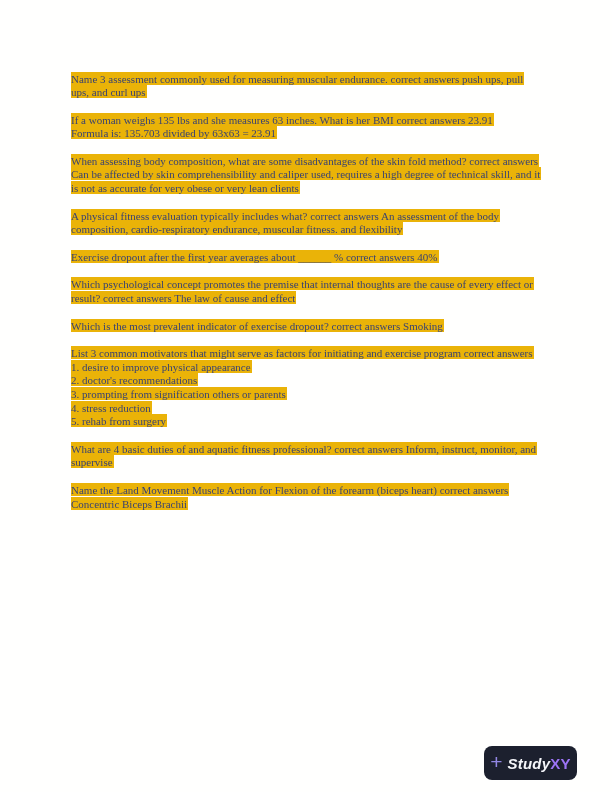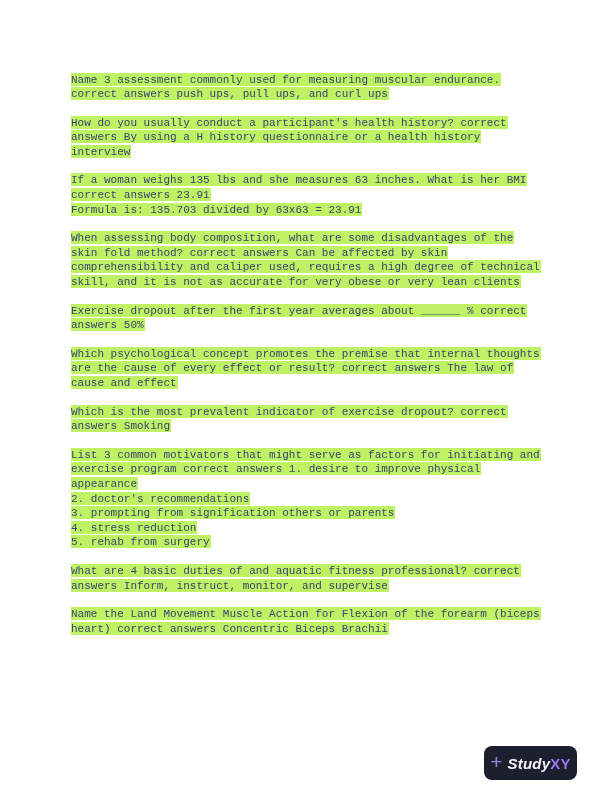--- a/index.html
+++ b/index.html
@@ -23,25 +23,24 @@
     width: 471px;
     color: #3a4371;
     font-size: 11px;
     line-height: 13.6px;
   }
   .content p {
     margin: 0 0 14px 0;
     white-space: pre-line;
   }
   .content p .band {
-    background: #bef264;
+    background: #eab308;
     -webkit-box-decoration-break: clone;
     box-decoration-break: clone;
     padding: 0.5px 1px 0.5px 0;
-    font-family: Liberation Mono, monospace;
   }
   .badge {
     position: absolute;
     left: 484px;
     top: 746px;
     width: 93px;
     height: 34px;
     background: #1c202e;
     border-radius: 8px;
     display: flex;
@@ -71,25 +70,25 @@
     letter-spacing: 0.2px;
   }
 </style>
 </head>
 <body>
 
 <div class="page">
 
   <div class="content" id="qa-content">
       <p><span class="band">Name 3 assessment commonly used for measuring muscular endurance. correct answers push ups, pull ups, and curl ups</span></p>
-      <p><span class="band">How do you usually conduct a participant's health history? correct answers By using a H history questionnaire or a health history interview</span></p>
       <p><span class="band">If a woman weighs 135 lbs and she measures 63 inches. What is her BMI correct answers 23.91
 Formula is: 135.703 divided by 63x63 = 23.91</span></p>
       <p><span class="band">When assessing body composition, what are some disadvantages of the skin fold method? correct answers Can be affected by skin comprehensibility and caliper used, requires a high degree of technical skill, and it is not as accurate for very obese or very lean clients</span></p>
-      <p><span class="band">Exercise dropout after the first year averages about ______ % correct answers 50%</span></p>
+      <p><span class="band">A physical fitness evaluation typically includes what? correct answers An assessment of the body composition, cardio-respiratory endurance, muscular fitness. and flexibility</span></p>
+      <p><span class="band">Exercise dropout after the first year averages about ______ % correct answers 40%</span></p>
       <p><span class="band">Which psychological concept promotes the premise that internal thoughts are the cause of every effect or result? correct answers The law of cause and effect</span></p>
       <p><span class="band">Which is the most prevalent indicator of exercise dropout? correct answers Smoking</span></p>
       <p><span class="band">List 3 common motivators that might serve as factors for initiating and exercise program correct answers 1. desire to improve physical appearance
 2. doctor's recommendations
 3. prompting from signification others or parents
 4. stress reduction
 5. rehab from surgery</span></p>
       <p><span class="band">What are 4 basic duties of and aquatic fitness professional? correct answers Inform, instruct, monitor, and supervise</span></p>
       <p><span class="band">Name the Land Movement Muscle Action for Flexion of the forearm (biceps heart) correct answers Concentric Biceps Brachii</span></p>
     </div>

